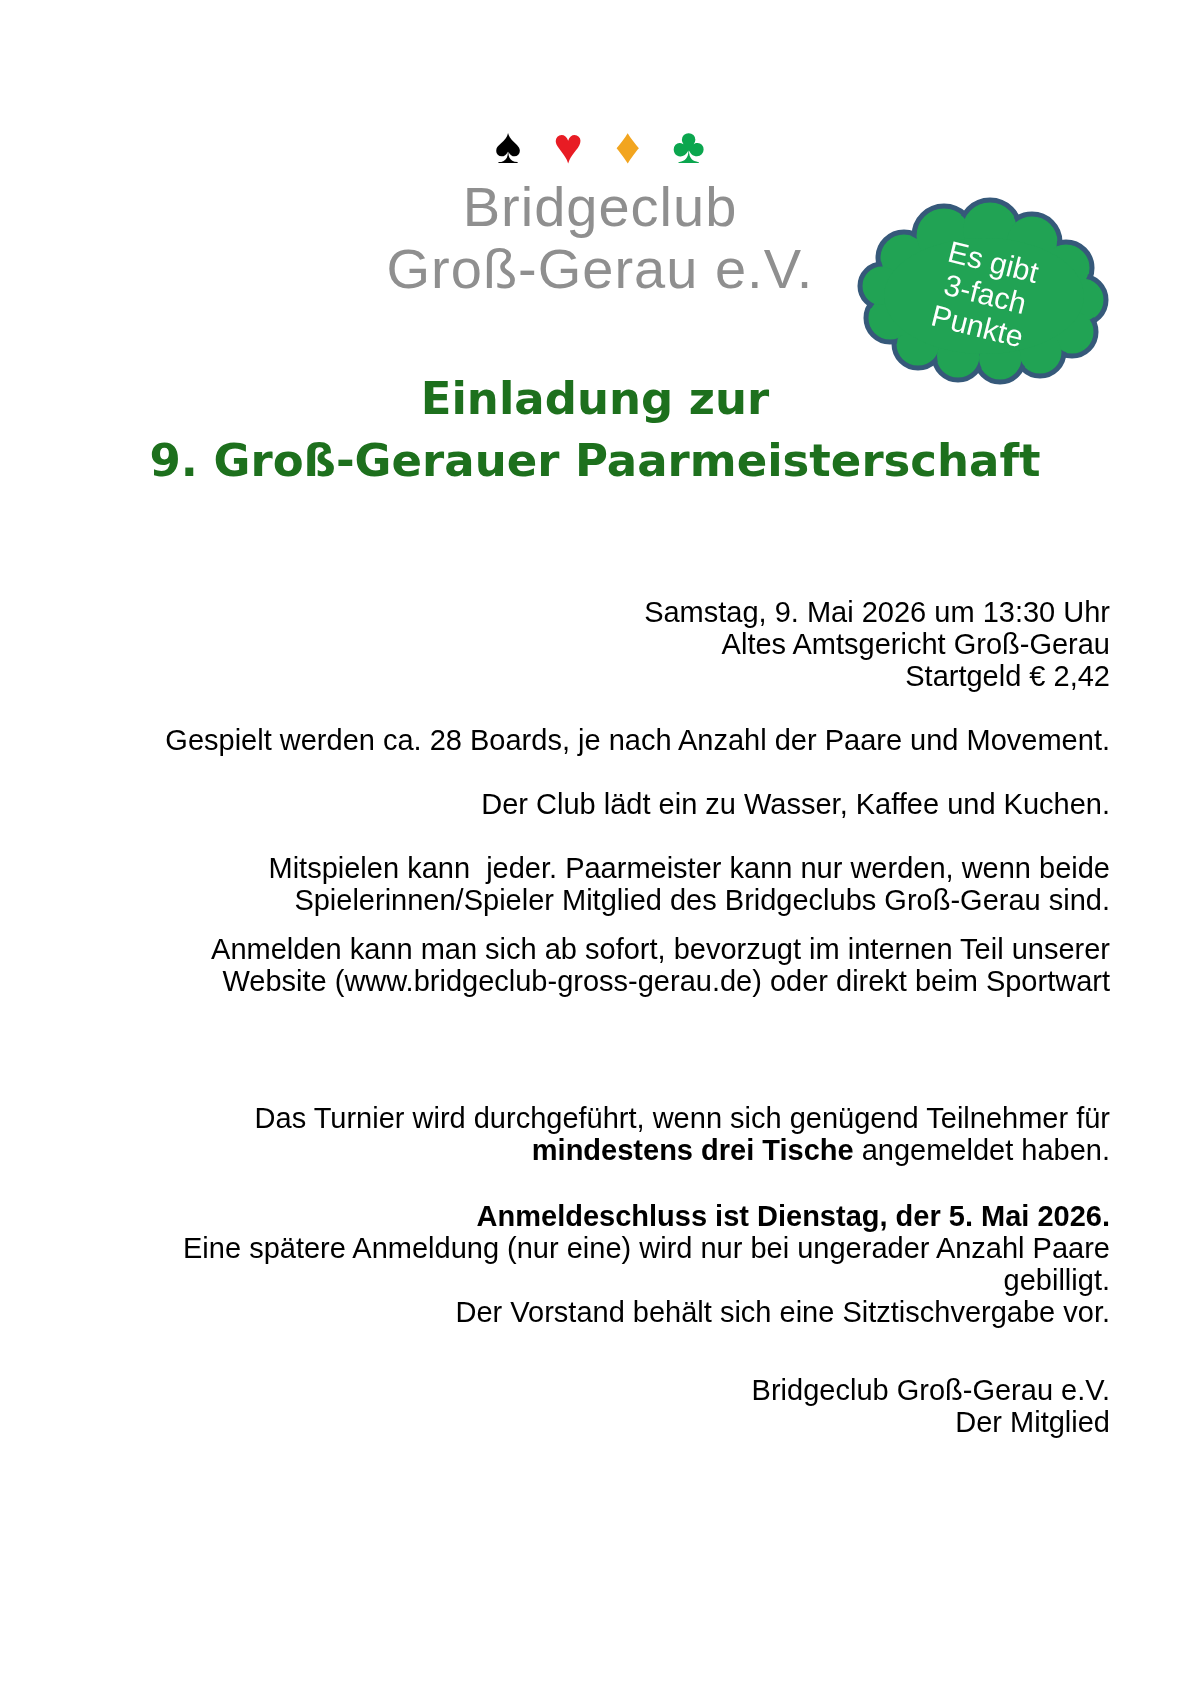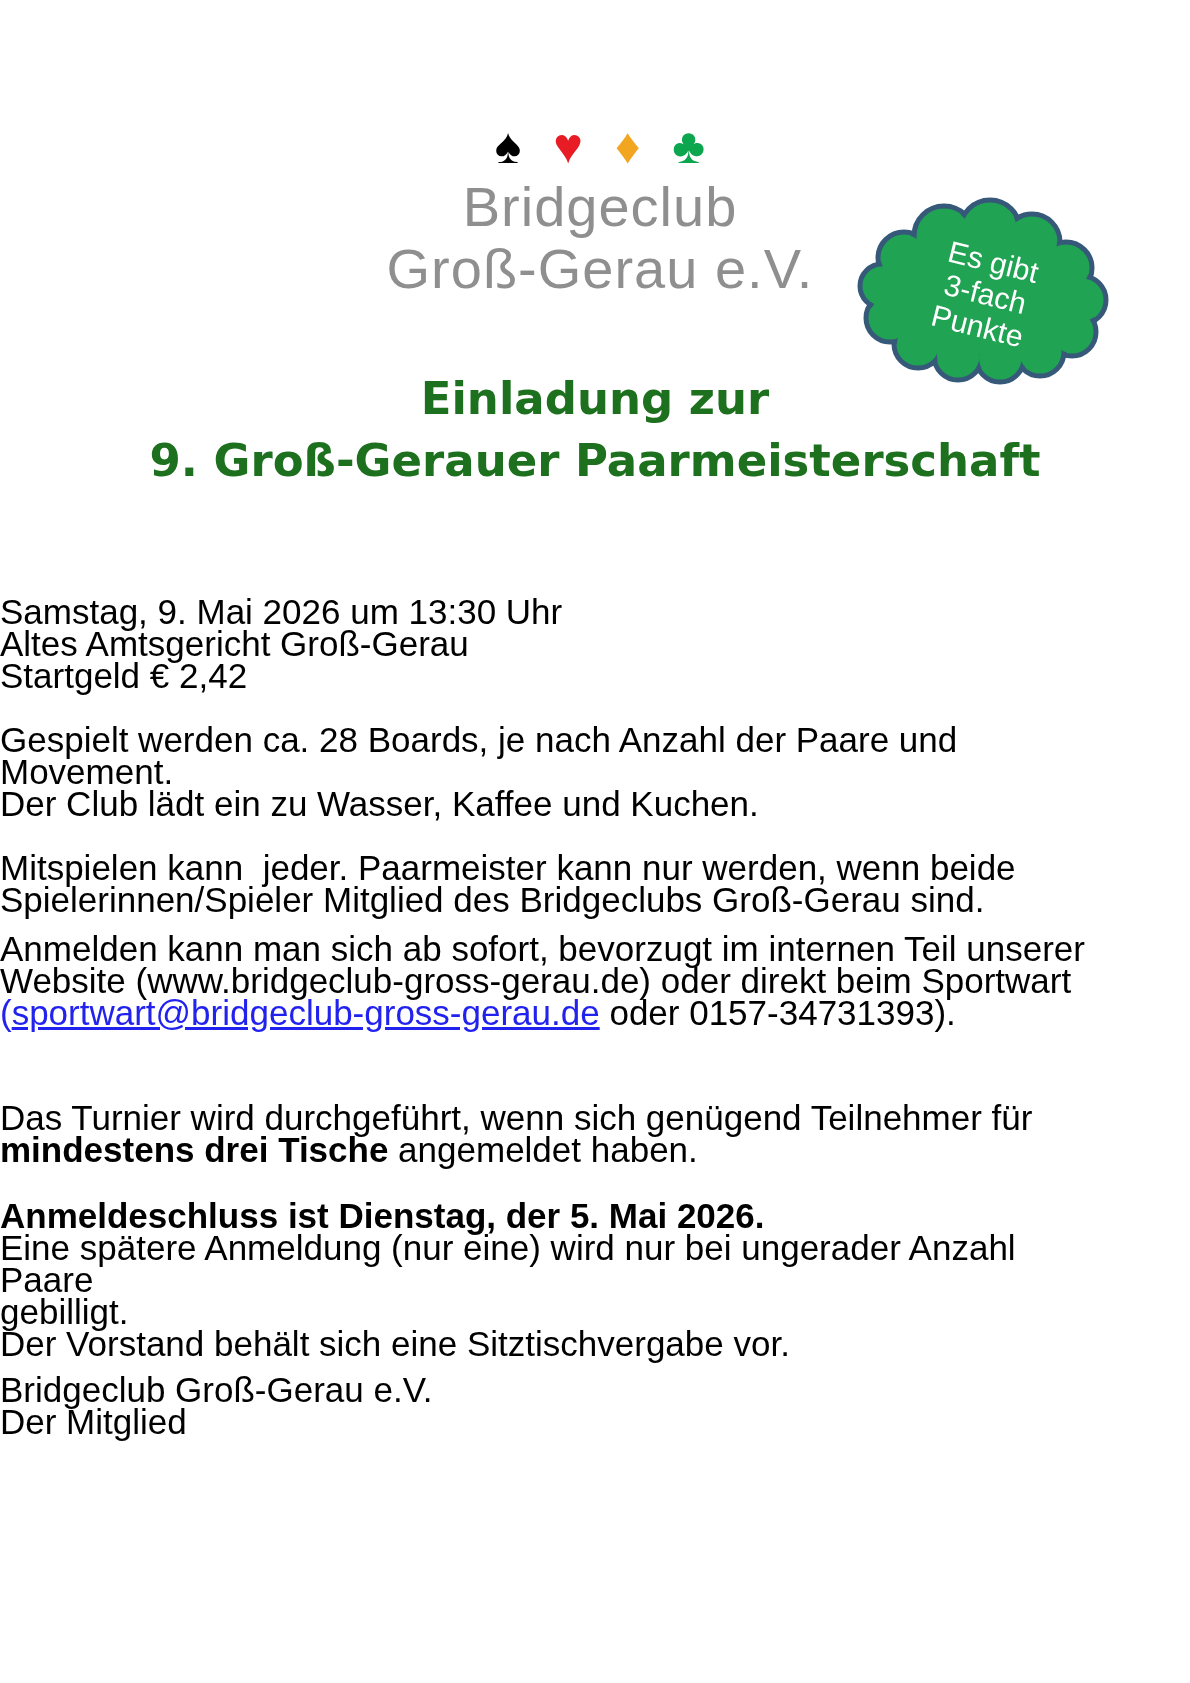--- a/index.html
+++ b/index.html
@@ -59,22 +59,22 @@
     position:absolute;left:40px;top:368px;width:1110px;
     margin:0;text-align:center;
     font-family:"DejaVu Sans", sans-serif;
     font-weight:700;
     font-size:45px;line-height:62px;
     color:var(--title-green);
   }
   
   .block{
     position:absolute;left:0;width:1110px;
-    text-align:left;
-    font-size:35px;line-height:32px;
+    text-align:right;
+    font-size:29px;line-height:32px;
     color:var(--body-text);
   }
   .line{display:block;white-space:pre-wrap;}
   .bold{font-weight:700;}
   a.email{
     color:var(--link-blue);
     text-decoration:underline;
     text-decoration-color:var(--link-blue);
   }
   .blue{color:var(--link-blue);}
@@ -156,21 +156,20 @@
   </div>
 
   <div class="block" style="top:852px">
     <span class="line">Mitspielen kann  jeder. Paarmeister kann nur werden, wenn beide</span>
     <span class="line">Spielerinnen/Spieler Mitglied des Bridgeclubs Groß-Gerau sind.</span>
   </div>
 
   <div class="block" style="top:933px">
     <span class="line">Anmelden kann man sich ab sofort, bevorzugt im internen Teil unserer</span>
     <span class="line">Website (www.bridgeclub-gross-gerau.de) oder direkt beim Sportwart</span>
-    <span class="line"><span class="blue">(</span><a class="email" href="#">sportwart@bridgeclub-gross-gerau.de</a><span> oder 0157-34731393).</span></span>
   </div>
 
   <div class="block" style="top:1102px">
     <span class="line">Das Turnier wird durchgeführt, wenn sich genügend Teilnehmer für</span>
     <span class="line"><span class="bold">mindestens drei Tische</span><span> angemeldet haben.</span></span>
   </div>
 
   <div class="block" style="top:1200px">
     <span class="line bold">Anmeldeschluss ist Dienstag, der 5. Mai 2026.</span>
     <span class="line">Eine spätere Anmeldung (nur eine) wird nur bei ungerader Anzahl Paare</span>

